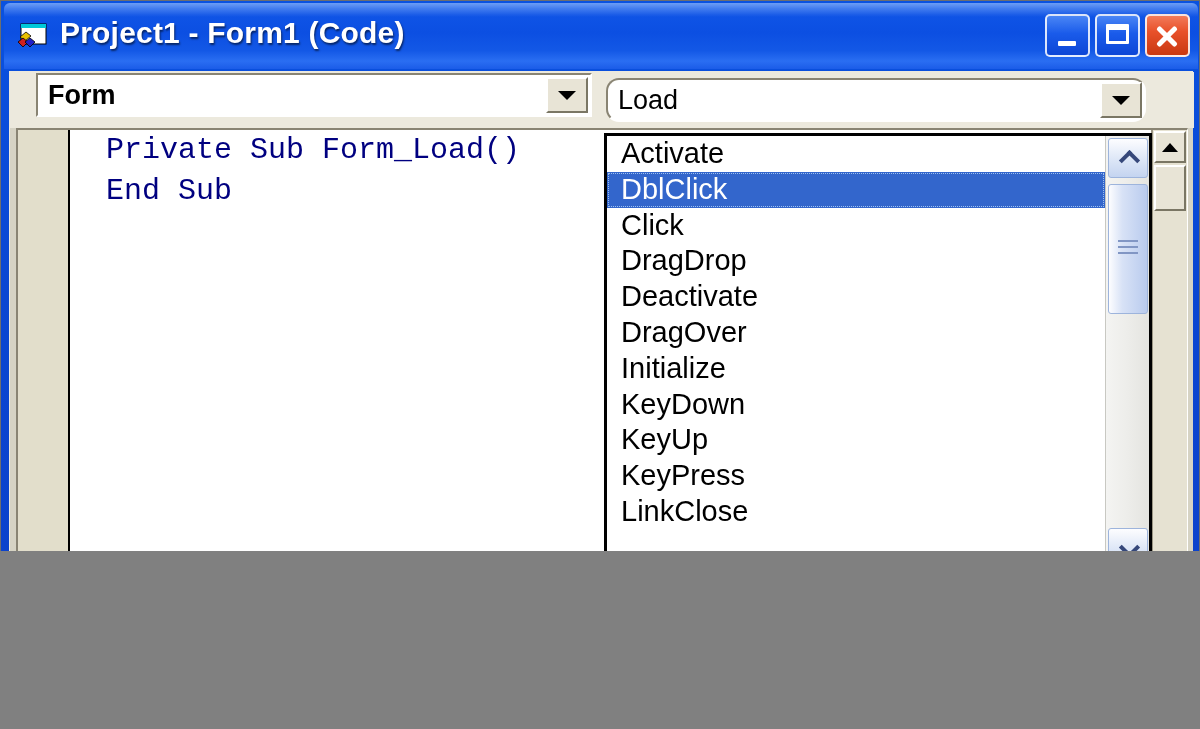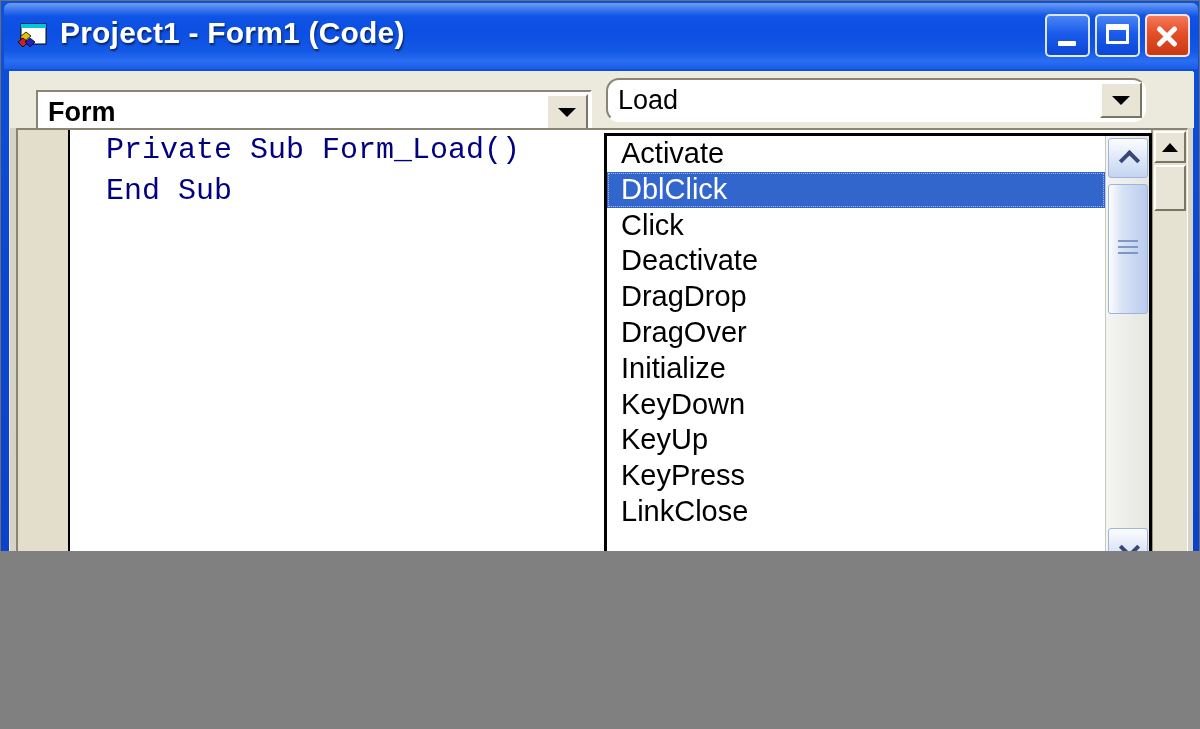--- a/index.html
+++ b/index.html
@@ -134,21 +134,21 @@
   .combo {
     position: absolute;
     height: 44px;
     background: #FFFFFF;
     box-sizing: border-box;
     border-top: 2px solid #898473;
     border-left: 2px solid #898473;
     border-right: 2px solid #FFFFFF;
     border-bottom: 2px solid #FFFFFF;
   }
-  .combo-object { left: 26px; top: 18px; width: 556px; padding-left: 8px; }
+  .combo-object { left: 26px; top: 1px; width: 556px; padding-left: 8px; }
   .combo-proc   { left: 596px; top: 6px; width: 540px; border-radius: 13px; }
 
   .combo-value {
     position: absolute;
     left: 10px;
     top: 4px;
     font-size: 27px;
     color: #000;
     white-space: nowrap;
     line-height: 32px;
@@ -608,22 +608,22 @@
       </div>
     </div>
   </div>
 
   <div class="dropdown-list">
 
     <div class="dd-items">
       <div class="dd-item">Activate</div>
       <div class="dd-item selected">DblClick</div>
       <div class="dd-item">Click</div>
+      <div class="dd-item">DragDrop</div>
       <div class="dd-item">Deactivate</div>
-      <div class="dd-item">DragDrop</div>
       <div class="dd-item">DragOver</div>
       <div class="dd-item">Initialize</div>
       <div class="dd-item">KeyDown</div>
       <div class="dd-item">KeyUp</div>
       <div class="dd-item">KeyPress</div>
       <div class="dd-item">LinkClose</div>
     </div>
 
     <div class="dd-scroll">
       <div class="dd-sb-btn dd-sb-up">

